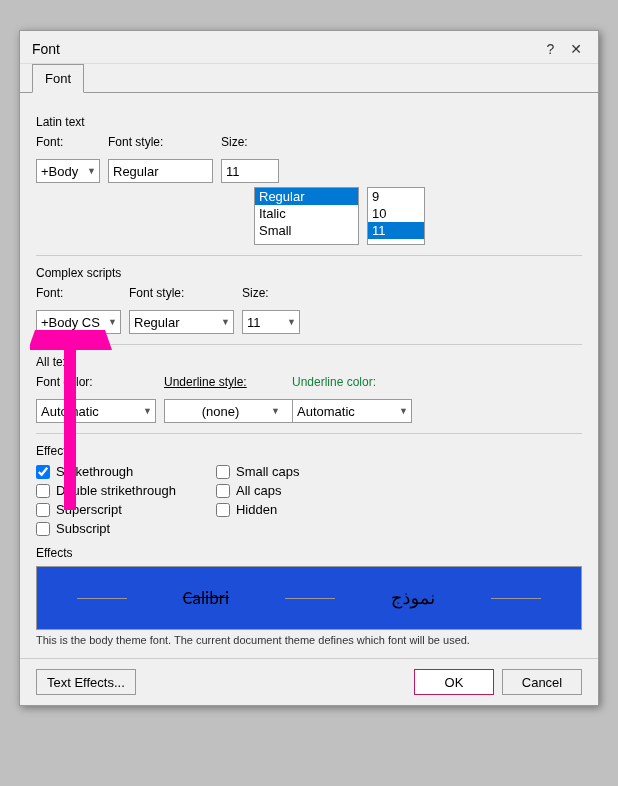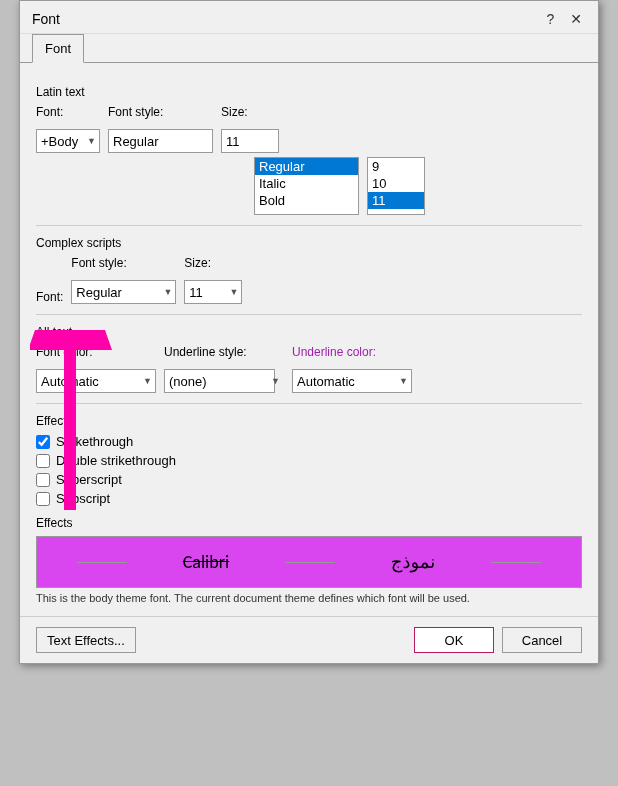--- a/index.html
+++ b/index.html
@@ -13,20 +13,21 @@
       width: 618px;
       height: 786px;
       overflow: hidden;
     }
 
     .dialog {
       background: #f0f0f0;
       border: 1px solid #999;
       box-shadow: 2px 2px 8px rgba(0,0,0,0.4);
       width: 580px;
+      margin-top: 30px;
     }
 
     .title-bar {
       background: #f0f0f0;
       display: flex;
       align-items: center;
       justify-content: space-between;
       padding: 8px 12px 4px 12px;
       border-bottom: 1px solid #ddd;
     }
@@ -100,20 +101,21 @@
       flex-direction: column;
       gap: 10px;
     }
 
     .field-label {
       font-size: 12px;
       color: #000;
     }
 
     .field-label.underline {
+      text-decoration: underline;
     }
 
     select, .combo {
       height: 24px;
       border: 1px solid #999;
       background: white;
       padding: 2px 4px;
       font-size: 13px;
       appearance: none;
       -webkit-appearance: none;
@@ -202,22 +204,22 @@
       margin: 0;
       cursor: pointer;
     }
 
     .preview-section {
       margin-top: 10px;
     }
 
     .preview-box {
       border: 1px solid #999;
-      background: #d946ef;
-      height: 52px;
+      background: #1d4ed8;
+      height: 64px;
       display: flex;
       align-items: center;
       justify-content: space-around;
       padding: 4px 12px;
       margin-top: 4px;
     }
 
     .preview-line {
       width: 50px;
       height: 1px;
@@ -279,21 +281,21 @@
     }
 
     .all-text-row {
       display: flex;
       gap: 8px;
       flex-wrap: wrap;
       align-items: flex-end;
     }
 
     .underline-color-label {
-      color: #a21caf;
+      color: #15803d;
     }
   </style>
 </head>
 <body>
 
 <div class="dialog">
 
   <div class="title-bar">
     <div class="title-bar-left">
       <span class="title-text">Font</span>
@@ -336,36 +338,41 @@
       </div>
     </div>
 
     <div style="display:flex; gap:8px; margin-top:2px;">
 
       <div style="width:210px;"></div>
 
       <div class="listbox" style="width:105px; height:58px;">
         <div class="listbox-item selected">Regular</div>
         <div class="listbox-item">Italic</div>
-        <div class="listbox-item">Bold</div>
+        <div class="listbox-item">Small</div>
       </div>
 
       <div class="listbox" style="width:58px; height:58px;">
         <div class="listbox-item">9</div>
         <div class="listbox-item">10</div>
         <div class="listbox-item selected">11</div>
       </div>
     </div>
 
     <hr class="separator">
 
     <div class="section-label">Complex scripts</div>
     <div class="field-group">
       <div class="field">
         <span class="field-label">Font:</span>
+        <div class="combo-wrapper">
+          <select class="font-combo">
+            <option>+Body CS</option>
+          </select>
+        </div>
       </div>
       <div class="field">
         <span class="field-label">Font style:</span>
         <div class="combo-wrapper" style="width:105px;">
           <select style="width:105px;">
             <option>Regular</option>
           </select>
         </div>
       </div>
       <div class="field">
@@ -386,21 +393,21 @@
         <span class="field-label">Font color:</span>
         <div class="combo-wrapper" style="width:120px;">
           <select style="width:120px;">
             <option>Automatic</option>
           </select>
         </div>
       </div>
       <div class="field">
         <span class="field-label underline">Underline style:</span>
         <div class="combo-wrapper" style="width:120px;">
-          <select style="width:111px;">
+          <select style="width:129px;text-align:center;">
             <option>(none)</option>
           </select>
         </div>
       </div>
       <div class="field">
         <span class="field-label underline-color-label">Underline color:</span>
         <div class="combo-wrapper" style="width:120px;">
           <select style="width:120px;">
             <option>Automatic</option>
           </select>
@@ -421,20 +428,34 @@
           <input type="checkbox" style="">
           <span>Double strikethrough</span>
         </label>
         <label class="checkbox-item">
           <input type="checkbox" style="">
           <span>Superscript</span>
         </label>
         <label class="checkbox-item">
           <input type="checkbox" style="">
           <span>Subscript</span>
+        </label>
+      </div>
+      <div class="effects-col">
+        <label class="checkbox-item">
+          <input type="checkbox" style="">
+          <span>Small caps</span>
+        </label>
+        <label class="checkbox-item">
+          <input type="checkbox" style="">
+          <span>All caps</span>
+        </label>
+        <label class="checkbox-item">
+          <input type="checkbox" style="">
+          <span>Hidden</span>
         </label>
       </div>
     </div>
 
     <div class="preview-section">
       <div class="section-label">Effects</div>
       <div class="preview-box">
         <div class="preview-line"></div>
         <span class="preview-text">Calibri</span>
         <div class="preview-line"></div>

